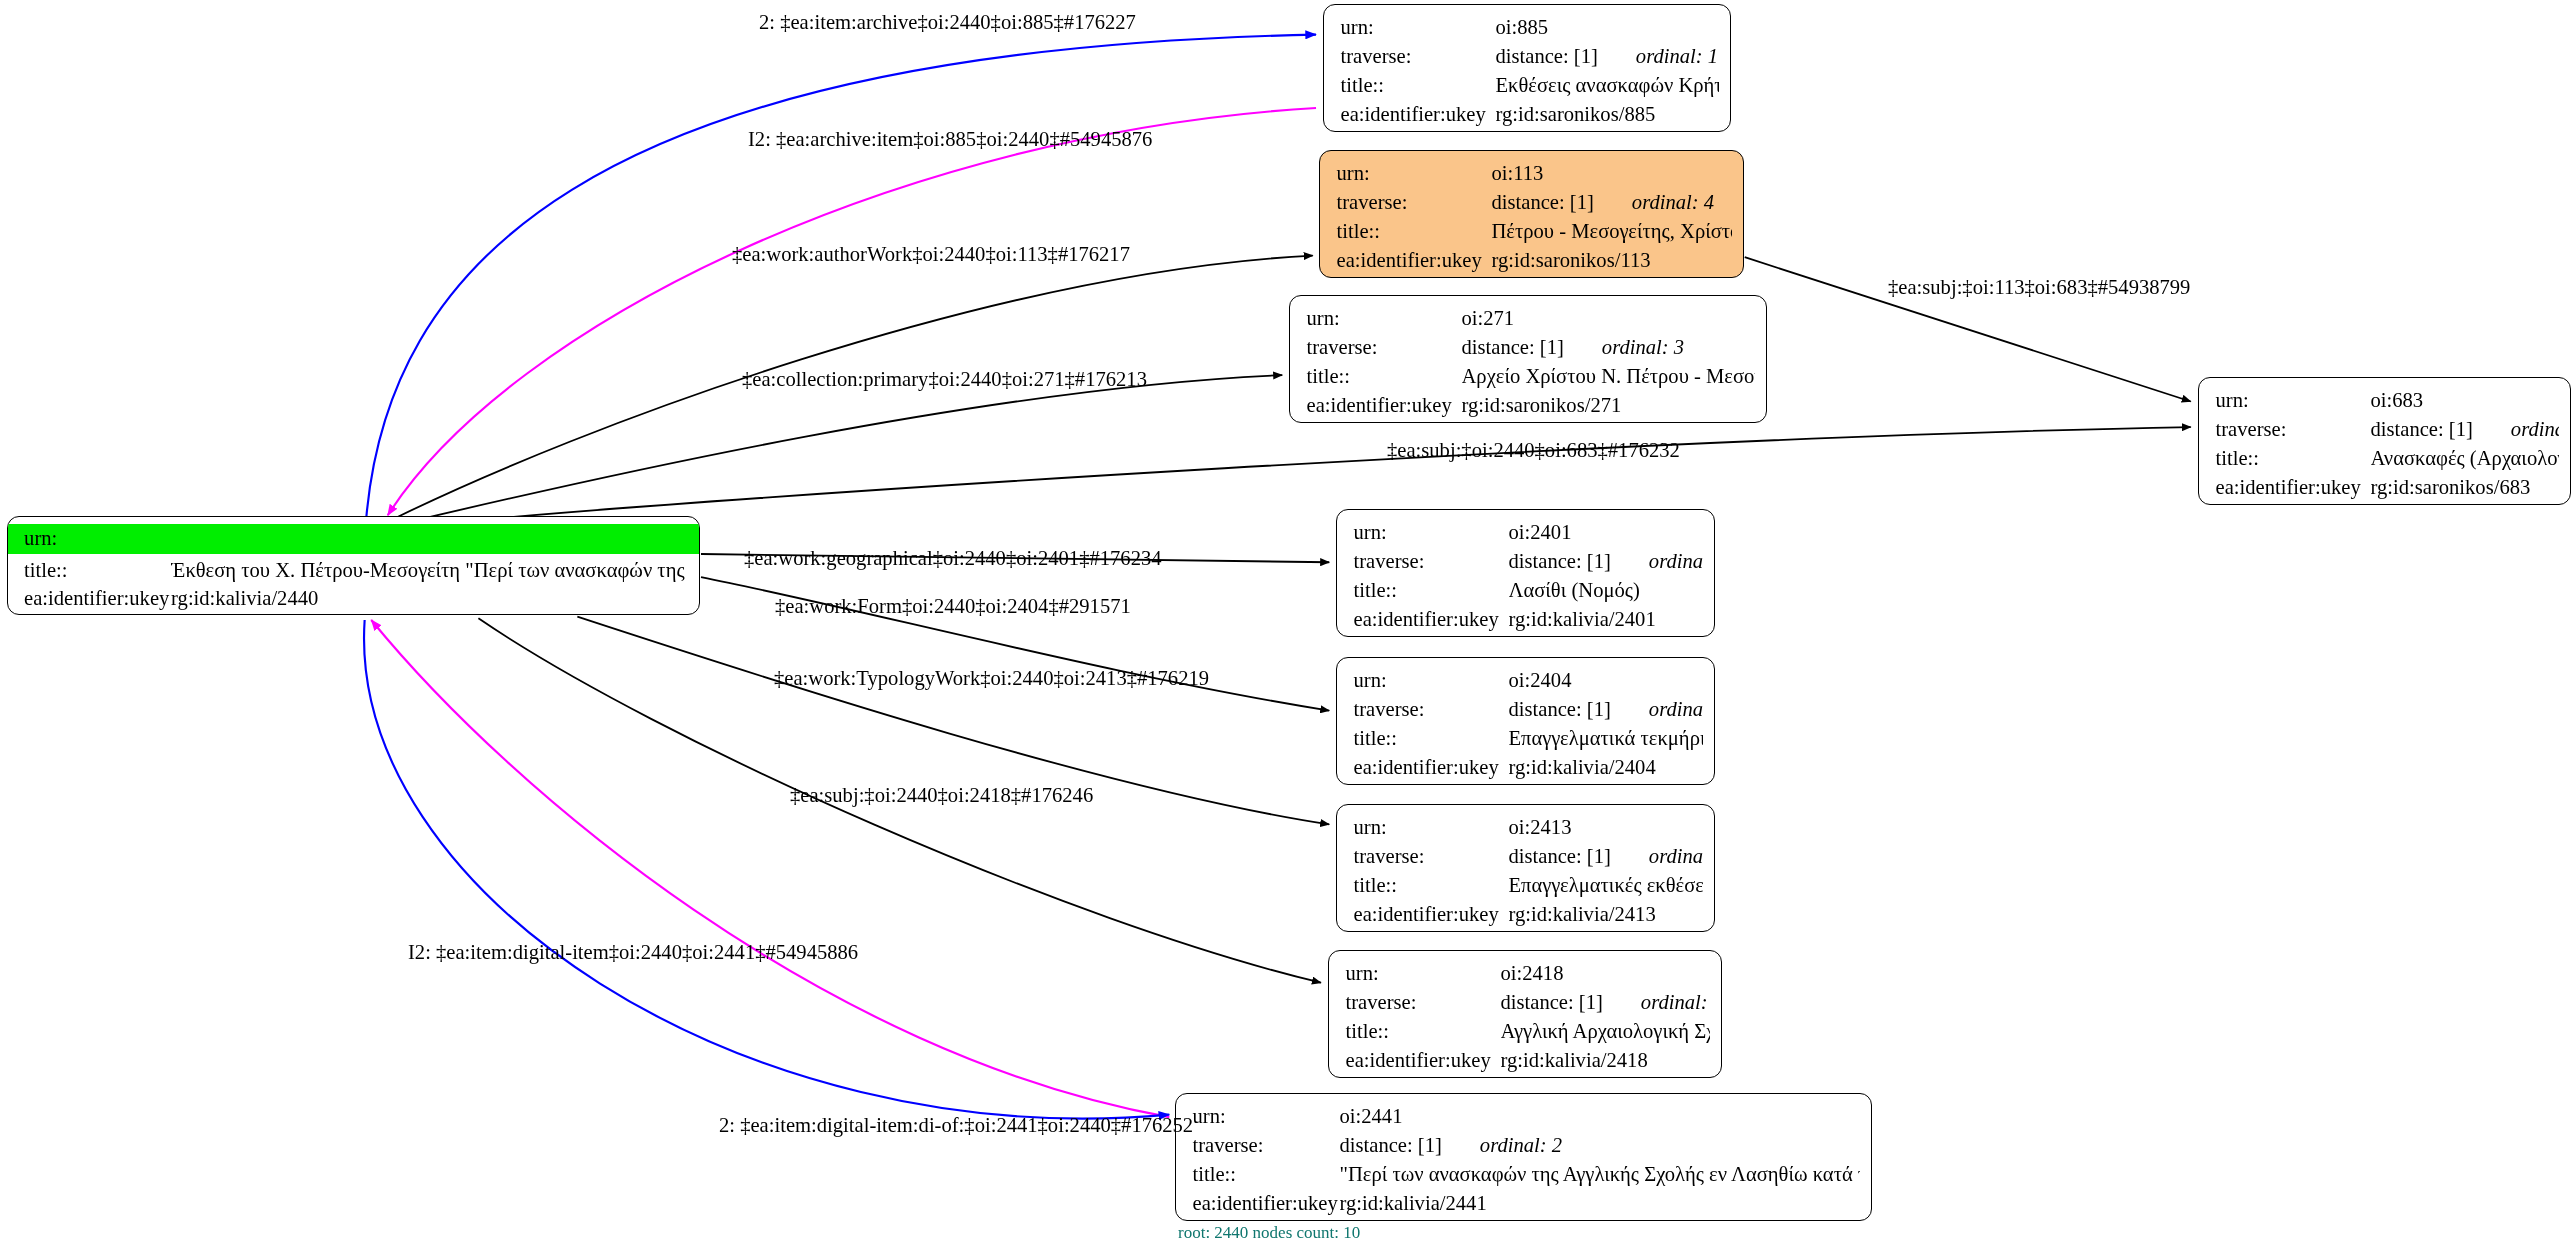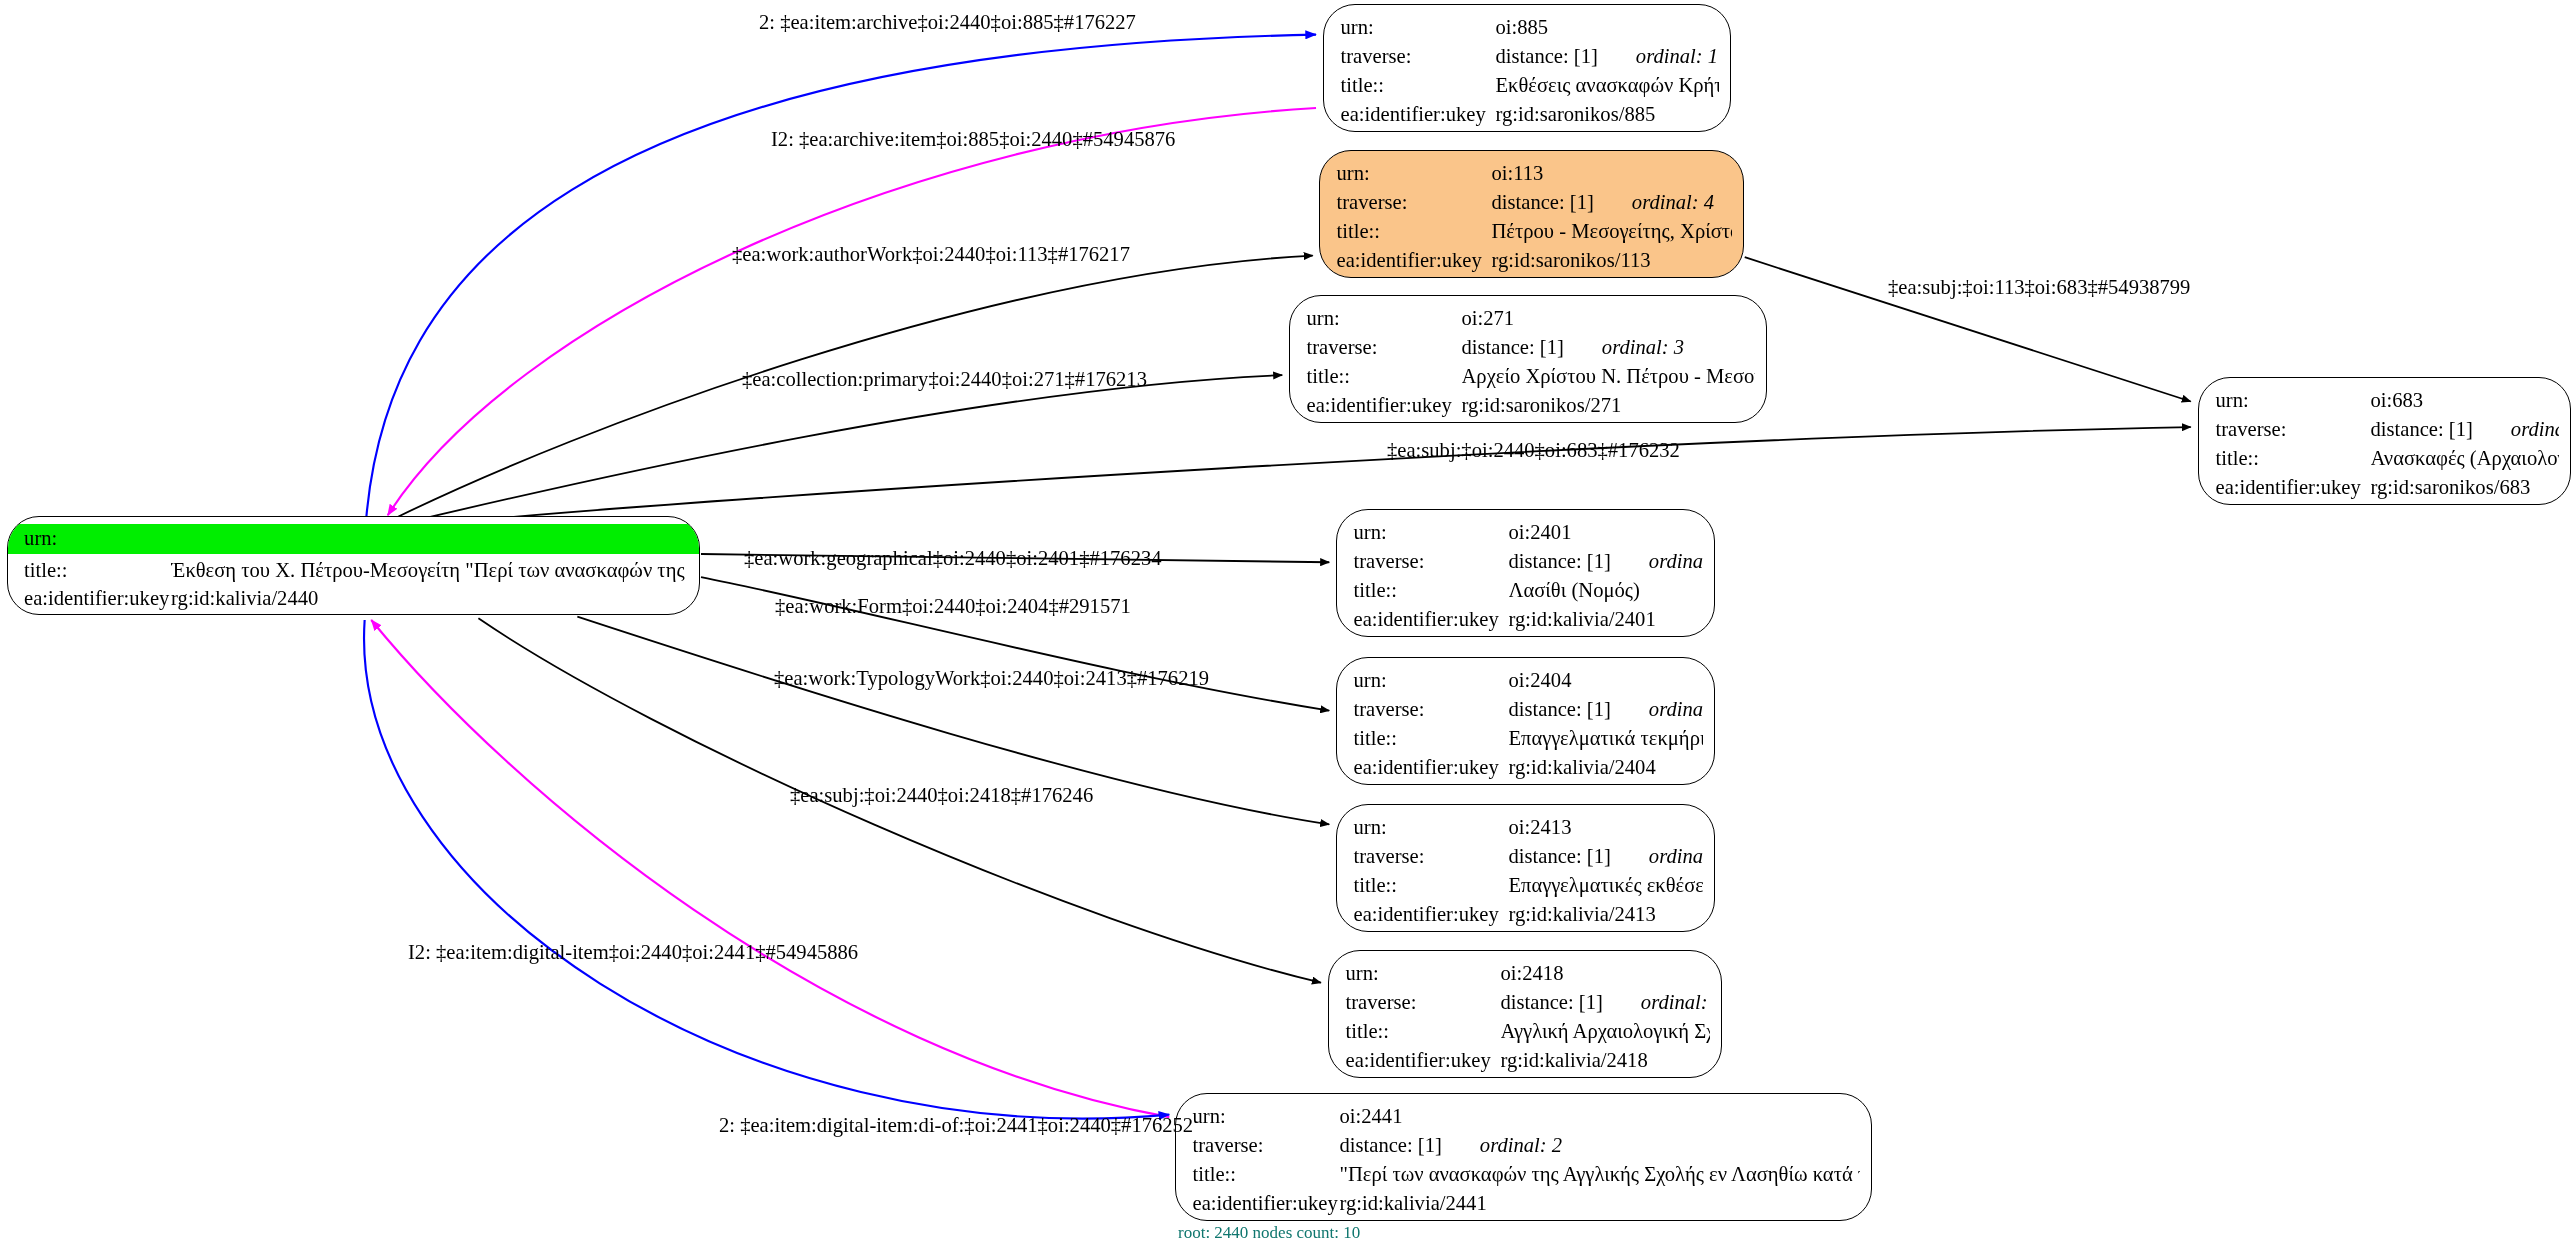--- a/index.html
+++ b/index.html
@@ -22,21 +22,21 @@
     left: 0;
     top: 0;
     width: 2576px;
     height: 1249px;
     pointer-events: none;
   }
   .node {
     position: absolute;
     box-sizing: border-box;
     border: 1.6px solid #000000;
-    border-radius: 32px;
+    border-radius: 12px;
     background: #ffffff;
     padding: 8.2px 11.5px 10px 16.5px;
     overflow: hidden;
   }
   .node.highlight-root {
     background: #ffffff;
   }
   .node.highlight-orange {
     background: #fac58a;
   }
@@ -330,21 +330,21 @@
           <span class="v">rg:id:kalivia/2441</span>
         </div>
         <div class="row">
           <span class="k" style="flex-basis: 147px;">ea:obj-type:</span>
           <span class="v">digital-item</span>
         </div>
       </div>
     </div>
   <div id="labels-host">
       <div class="edge-label" style="left: 759px; top: 11.5px;">2: ‡ea:item:archive‡oi:2440‡oi:885‡#176227</div>
-      <div class="edge-label" style="left: 748px; top: 129px; margin-left: 23px;">I2: ‡ea:archive:item‡oi:885‡oi:2440‡#54945876</div>
+      <div class="edge-label" style="left: 748px; top: 129px;">I2: ‡ea:archive:item‡oi:885‡oi:2440‡#54945876</div>
       <div class="edge-label" style="left: 732px; top: 244px;">‡ea:work:authorWork‡oi:2440‡oi:113‡#176217</div>
       <div class="edge-label" style="left: 742px; top: 369px;">‡ea:collection:primary‡oi:2440‡oi:271‡#176213</div>
       <div class="edge-label" style="left: 1387px; top: 440px;">‡ea:subj:‡oi:2440‡oi:683‡#176232</div>
       <div class="edge-label" style="left: 1888px; top: 277px;">‡ea:subj:‡oi:113‡oi:683‡#54938799</div>
       <div class="edge-label" style="left: 744px; top: 548px;">‡ea:work:geographical‡oi:2440‡oi:2401‡#176234</div>
       <div class="edge-label" style="left: 775px; top: 596px;">‡ea:work:Form‡oi:2440‡oi:2404‡#291571</div>
       <div class="edge-label" style="left: 734px; top: 668px; margin-left: 40px;">‡ea:work:TypologyWork‡oi:2440‡oi:2413‡#176219</div>
       <div class="edge-label" style="left: 790px; top: 785px;">‡ea:subj:‡oi:2440‡oi:2418‡#176246</div>
       <div class="edge-label" style="left: 408px; top: 942px;">I2: ‡ea:item:digital-item‡oi:2440‡oi:2441‡#54945886</div>
       <div class="edge-label" style="left: 719px; top: 1115px;">2: ‡ea:item:digital-item:di-of:‡oi:2441‡oi:2440‡#176252</div>

